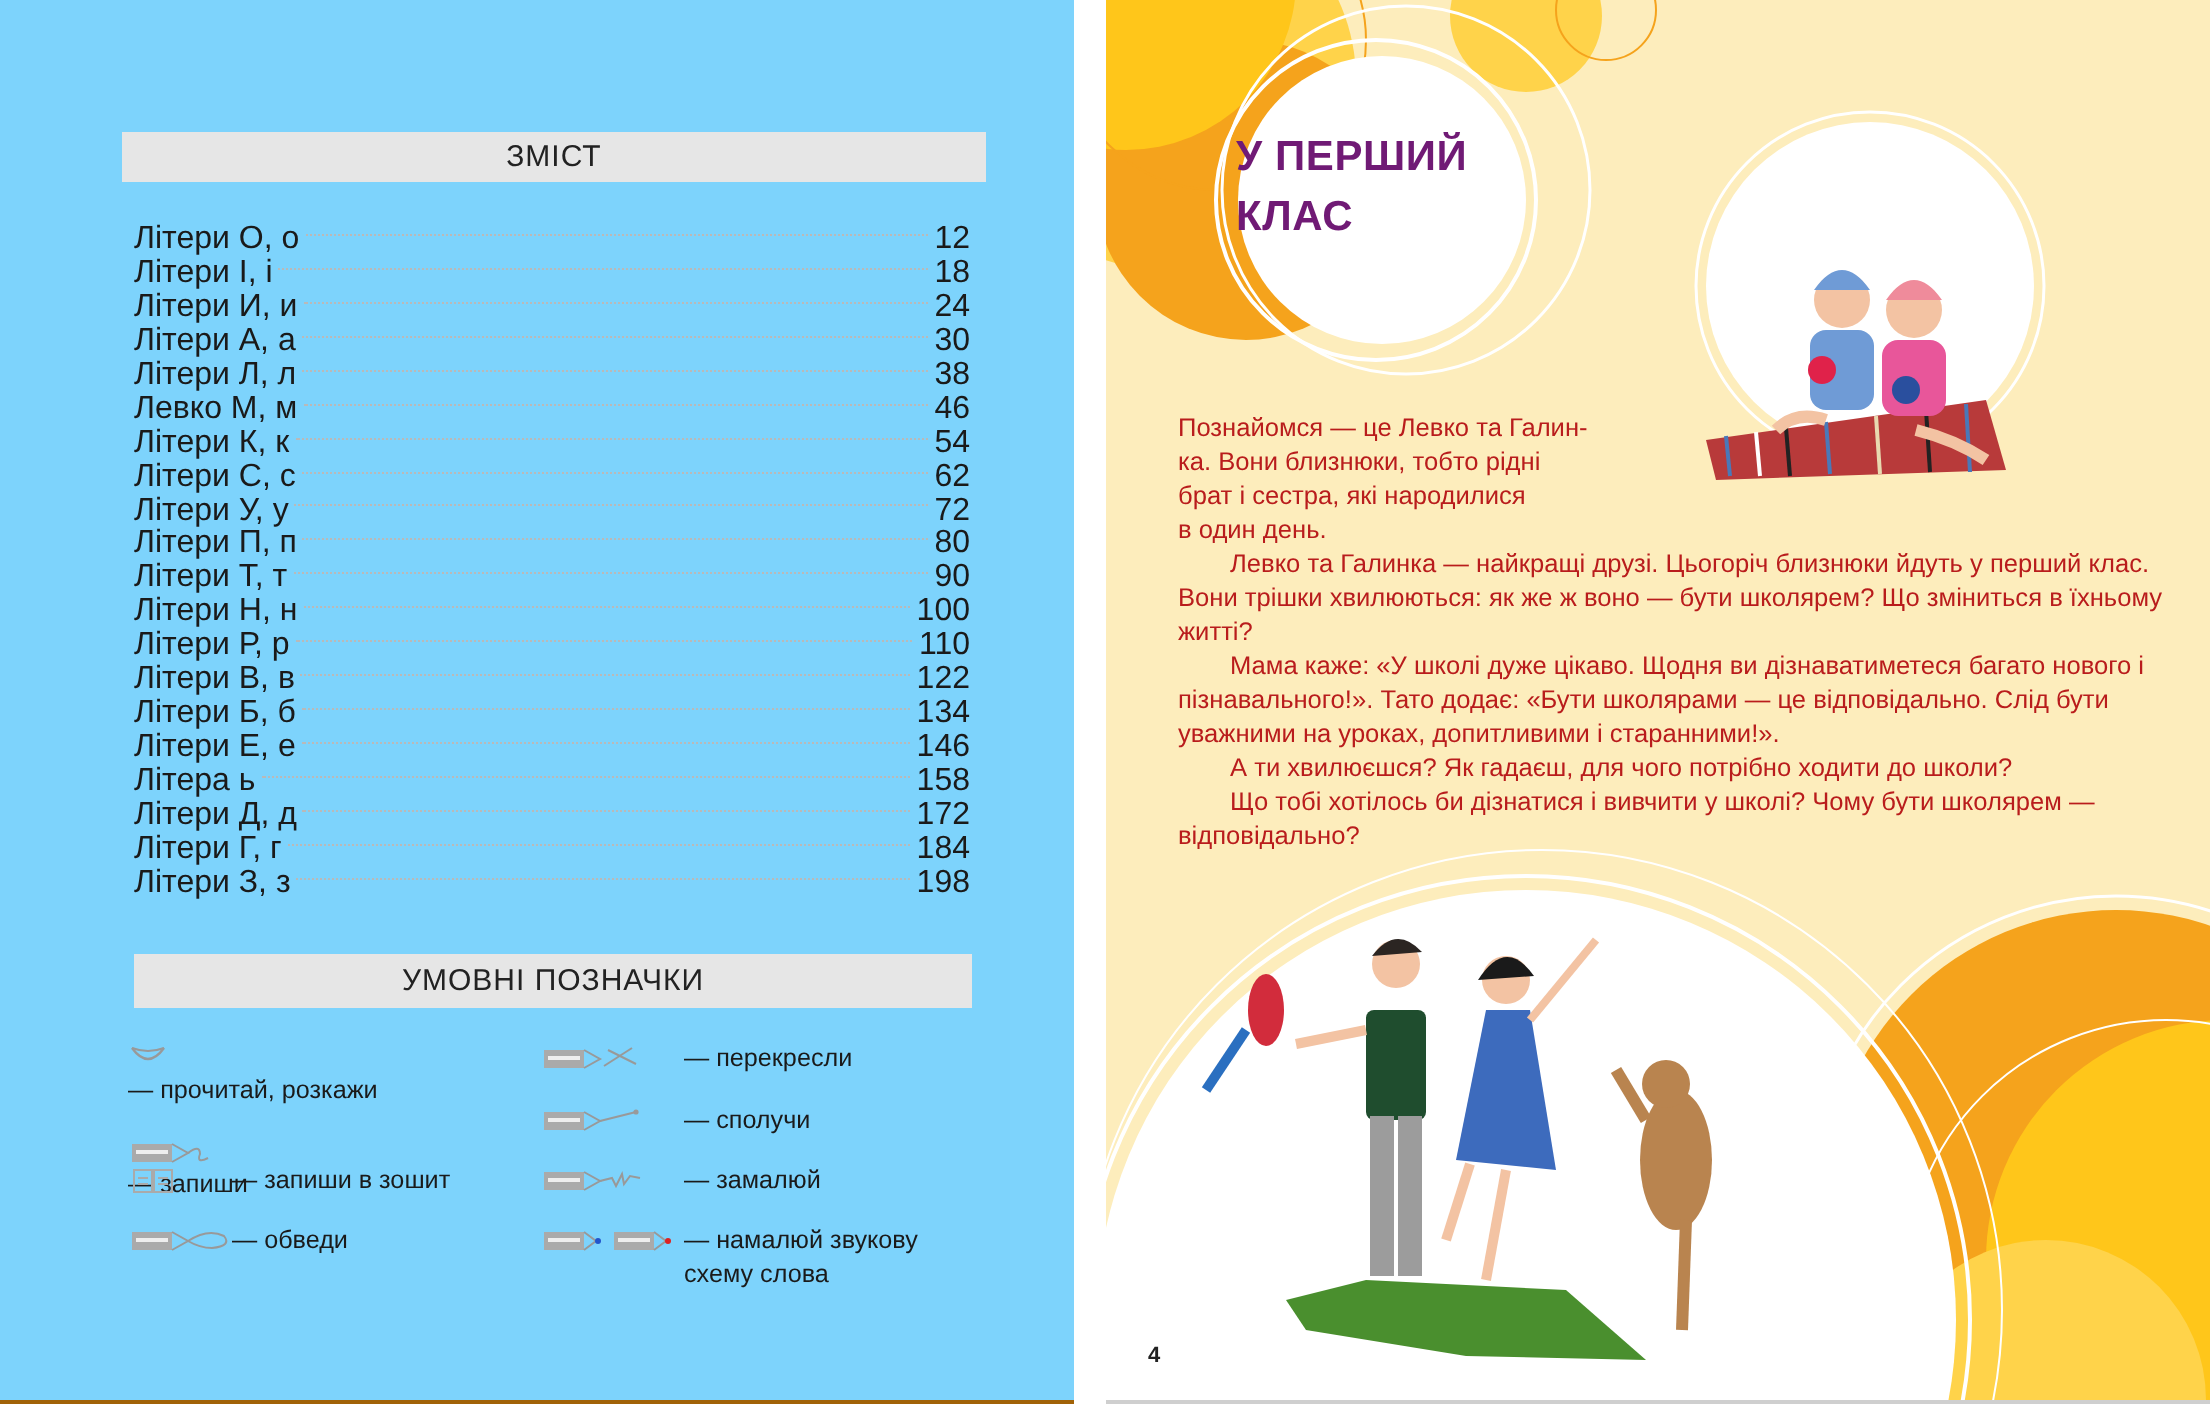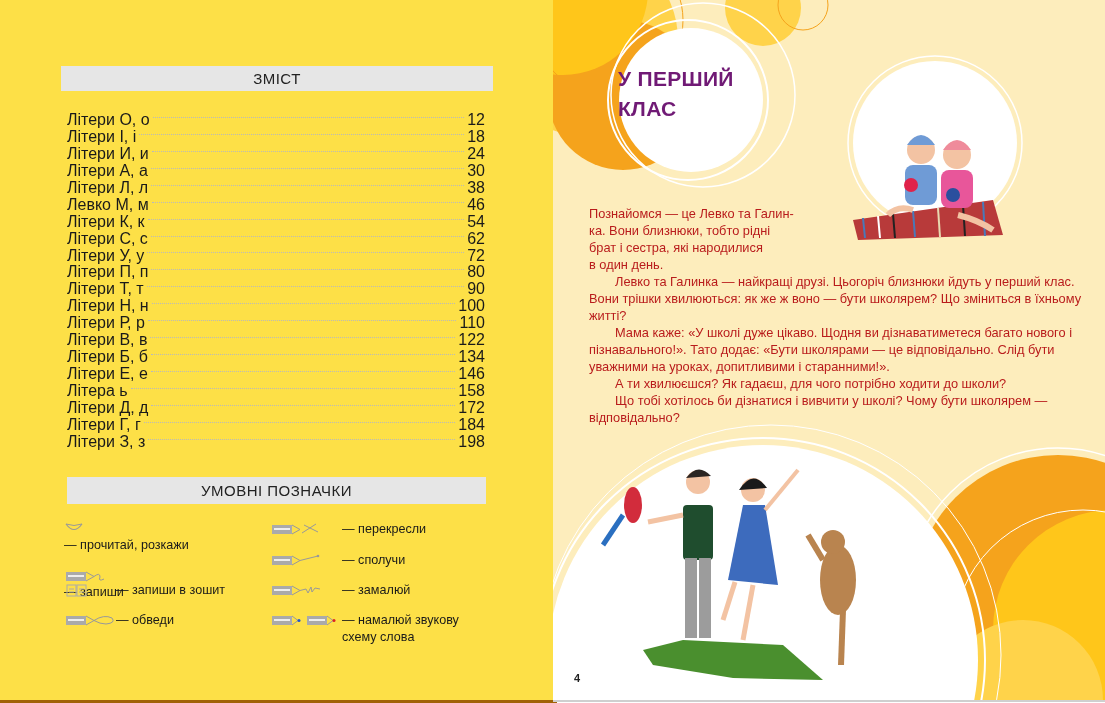--- a/index.html
+++ b/index.html
@@ -1,19 +1,19 @@
 <!DOCTYPE html>
 <html><head>
 <meta charset="utf-8">
 <style>
   html, body { margin:0; padding:0; }
   body { width:1105px; height:703px; position:relative; overflow:hidden; background:#ffffff; font-family:"Liberation Sans", sans-serif; color:#1a1a1a; }
 
   
-  .left-page { position:absolute; left:0; top:0; width:537px; height:700px; background:#fde047; border-bottom:4px solid #a16207;padding-left:20px; }
+  .left-page { position:absolute; left:0; top:0; width:537px; height:700px; background:#7dd3fc; border-bottom:2px solid #a16207; }
   .bar { position:absolute; background:#e6e6e6; text-align:center; font-size:15px; letter-spacing:0.5px; color:#222; }
   .toc-bar { left:61px; top:66px; width:432px; height:25px; line-height:25px; }
   .legend-bar { left:67px; top:477px; width:419px; height:27px; line-height:27px; }
 
   .toc { position:absolute; left:67px; top:112px; width:418px; }
   .toc-row { display:flex; align-items:center; height:16.95px; font-size:16px; line-height:16.95px; }
   .toc-label { white-space:nowrap; }
   .toc-dots { flex:1; margin:0 3px; border-bottom:1.5px dotted #b9b9b9; height:0; transform:translateY(-3px); }
   .toc-page { white-space:nowrap; text-align:right; }
 

